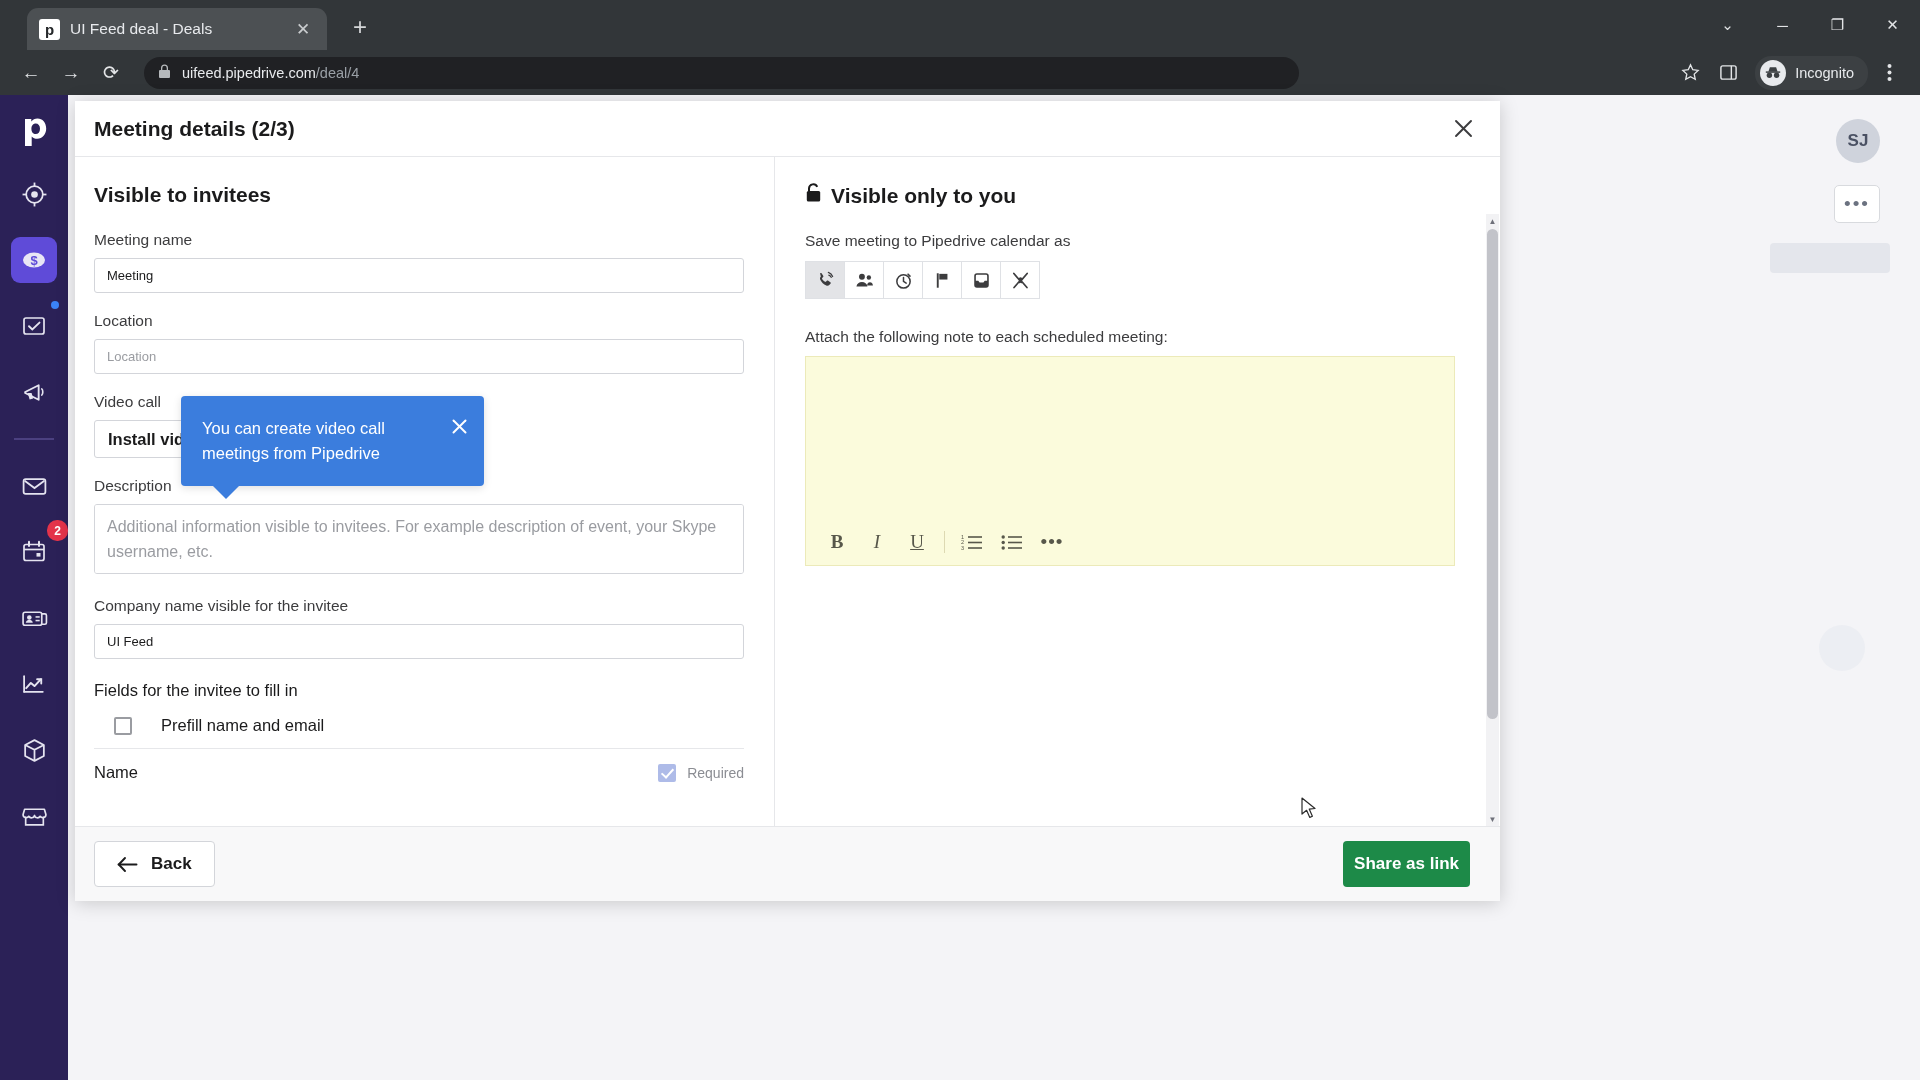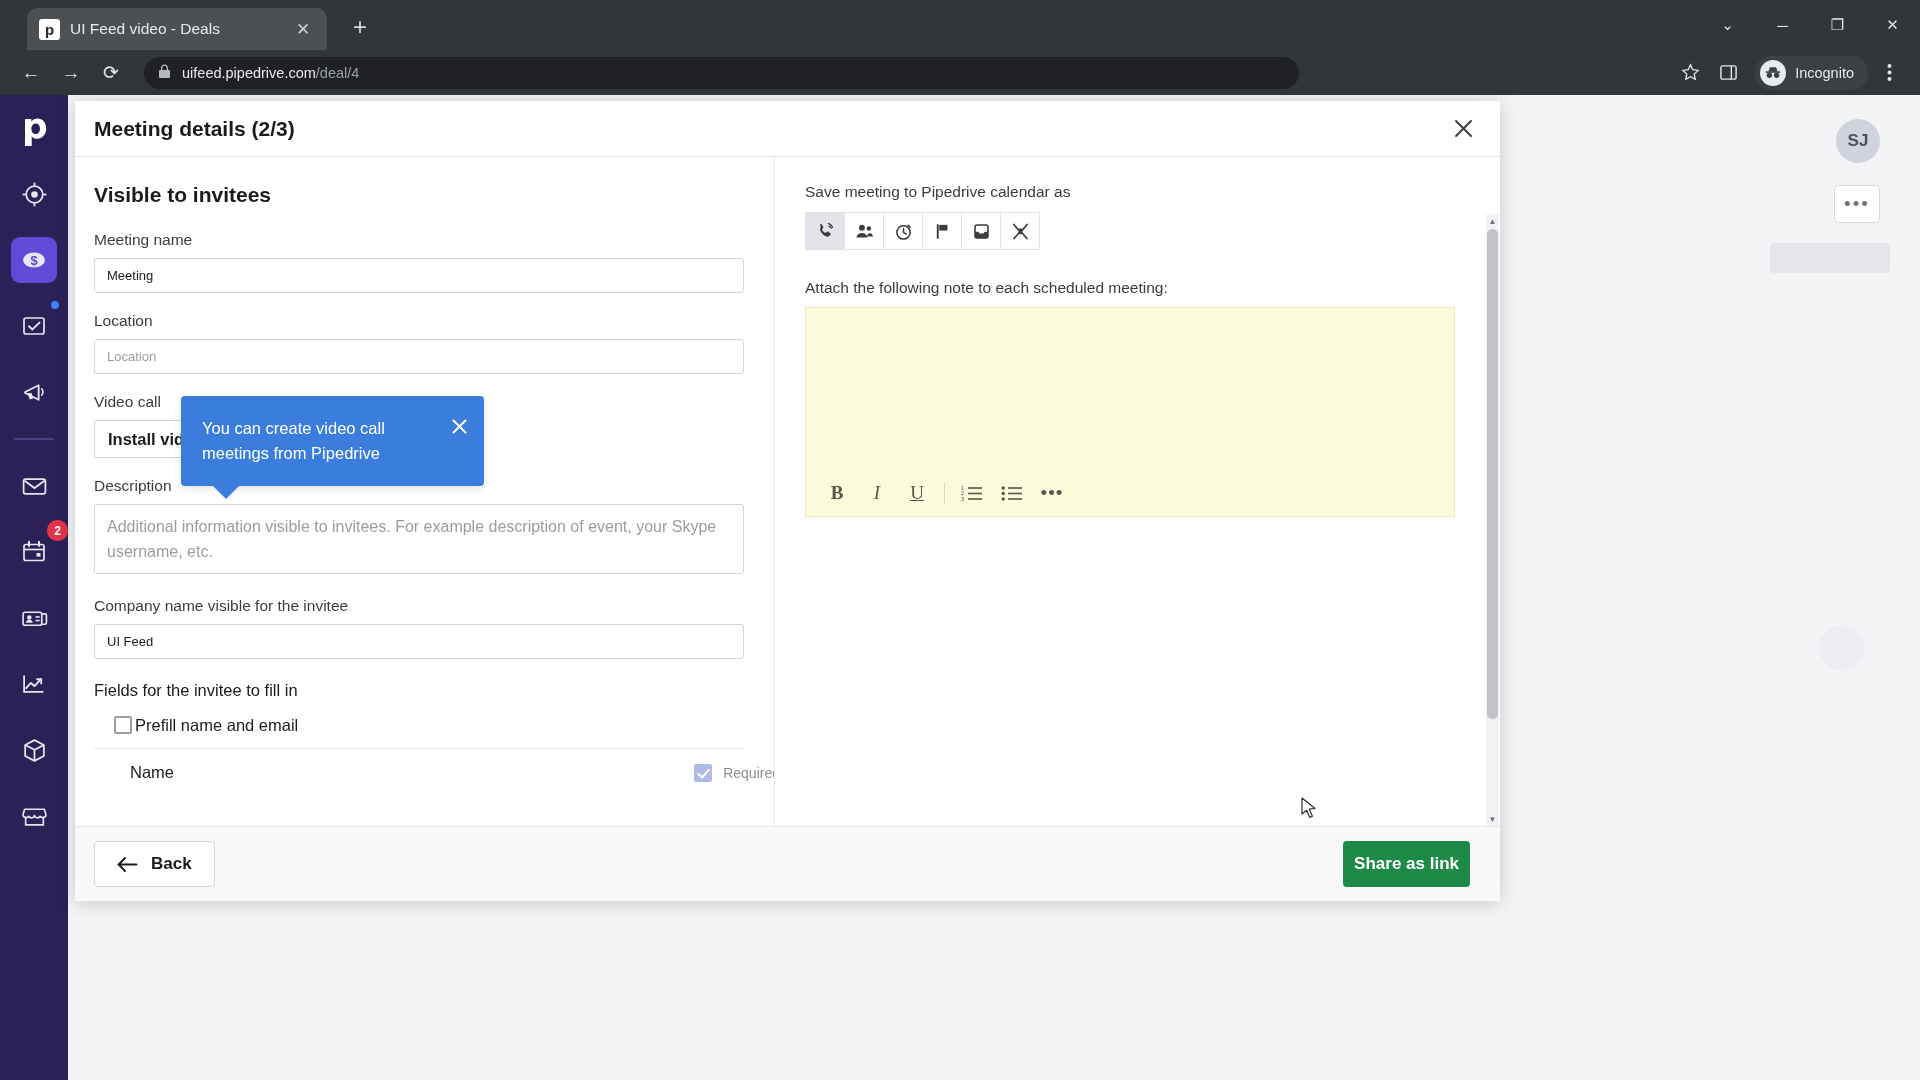--- a/index.html
+++ b/index.html
@@ -188,25 +188,25 @@
     width: 18px; height: 18px; border: 2px solid #9a9ca1; border-radius: 2px;
     background: #fff; cursor: pointer; flex-shrink: 0;
   }
   .chk.checked {
     background: #aebbe8; border-color: #aebbe8; position: relative;
   }
   .chk.checked::after {
     content: ''; position: absolute; left: 4px; top: 0px; width: 5px; height: 10px;
     border: solid #fff; border-width: 0 2px 2px 0; transform: rotate(42deg);
   }
-  .chk-row { display: flex; align-items: flex-start; gap: 3px; padding-left: 20px; }
+  .chk-row { display: flex; align-items: flex-end; gap: 29px; padding-left: 20px; }
   .chk-row label { font-size: 16.5px; color: #1b1b1c; cursor: pointer; }
 
   .field-row {
-    width: 650px; display: flex; align-items: center; padding: 14px 0 10px 0; margin-left: 36px;
+    width: 650px; display: flex; align-items: center; padding: 14px 0 10px 0;
   }
   .field-row .fname { font-size: 16.5px; color: #1b1b1c; }
   .field-row .freq {
     margin-left: auto; display: flex; align-items: center; gap: 11px;
     color: #8b8d93; font-size: 14px;
   }
 
   
   .tooltip {
     position: absolute; left: 106px; top: 239px; width: 303px;
@@ -281,21 +281,21 @@
   .cursor-arrow { position: absolute; left: 1301px; top: 702px; z-index: 60; }
 </style>
 </head>
 <body>
 
 <div class="browser">
 
   <div class="tabstrip">
     <div class="tab">
       <div class="tab-favicon">p</div>
-      <div class="tab-title">UI Feed video - Deals</div>
+      <div class="tab-title">UI Feed deal - Deals</div>
       <div class="tab-close">✕</div>
     </div>
     <div class="newtab">+</div>
     <div class="winctl">
       <div>⌄</div>
       <div>─</div>
       <div>❐</div>
       <div>✕</div>
     </div>
   </div>
@@ -516,20 +516,29 @@
             <span class="tclose">
               <svg width="17" height="17" viewBox="0 0 17 17">
                   <line x1="2.5" y1="2.5" x2="14.5" y2="14.5" stroke="#fff" stroke-width="2" stroke-linecap="round"></line>
                   <line x1="14.5" y1="2.5" x2="2.5" y2="14.5" stroke="#fff" stroke-width="2" stroke-linecap="round"></line>
                 </svg>
             </span>
           </div>
         </div>
 
         <div class="col-right">
+          <div class="sec-title">
+            <span>
+              <svg width="17" height="20" viewBox="0 0 17 20">
+                  <path d="M4 8V5.4a4.3 4.3 0 018.2-1.6" fill="none" stroke="#1b1b1c" stroke-width="2"></path>
+                  <rect x="1.8" y="8" width="13.4" height="10.5" rx="1.6" fill="#1b1b1c"></rect>
+                </svg>
+            </span>
+            <span>Visible only to you</span>
+          </div>
 
           <label class="lbl" style="margin-bottom:11px">Save meeting to Pipedrive calendar as</label>
           <div class="act-group">
             <div class="act-btn sel">
               <svg width="19" height="19" viewBox="0 0 20 20">
                   <path d="M4.3 2.6c.5-.5 1.3-.5 1.7.1l1.6 2.2c.3.5.3 1.1-.1 1.5l-1 1c-.2.2-.2.5-.1.8.6 1.3 1.9 2.6 3.2 3.2.3.1.6.1.8-.1l1-1c.4-.4 1-.4 1.5-.1l2.2 1.6c.6.4.6 1.2.1 1.7l-1 1c-.9.9-2.2 1.2-3.4.7C8 14 5.8 11.8 4.5 9.1c-.6-1.2-.3-2.5.6-3.4z" fill="#3c3c3e"></path>
                   <path d="M13.5 4.3a4 4 0 012.5 2.4M13 1.4a7 7 0 014.5 4.4" fill="none" stroke="#3c3c3e" stroke-width="1.3" stroke-linecap="round"></path>
                 </svg>
             </div>
             <div class="act-btn">

